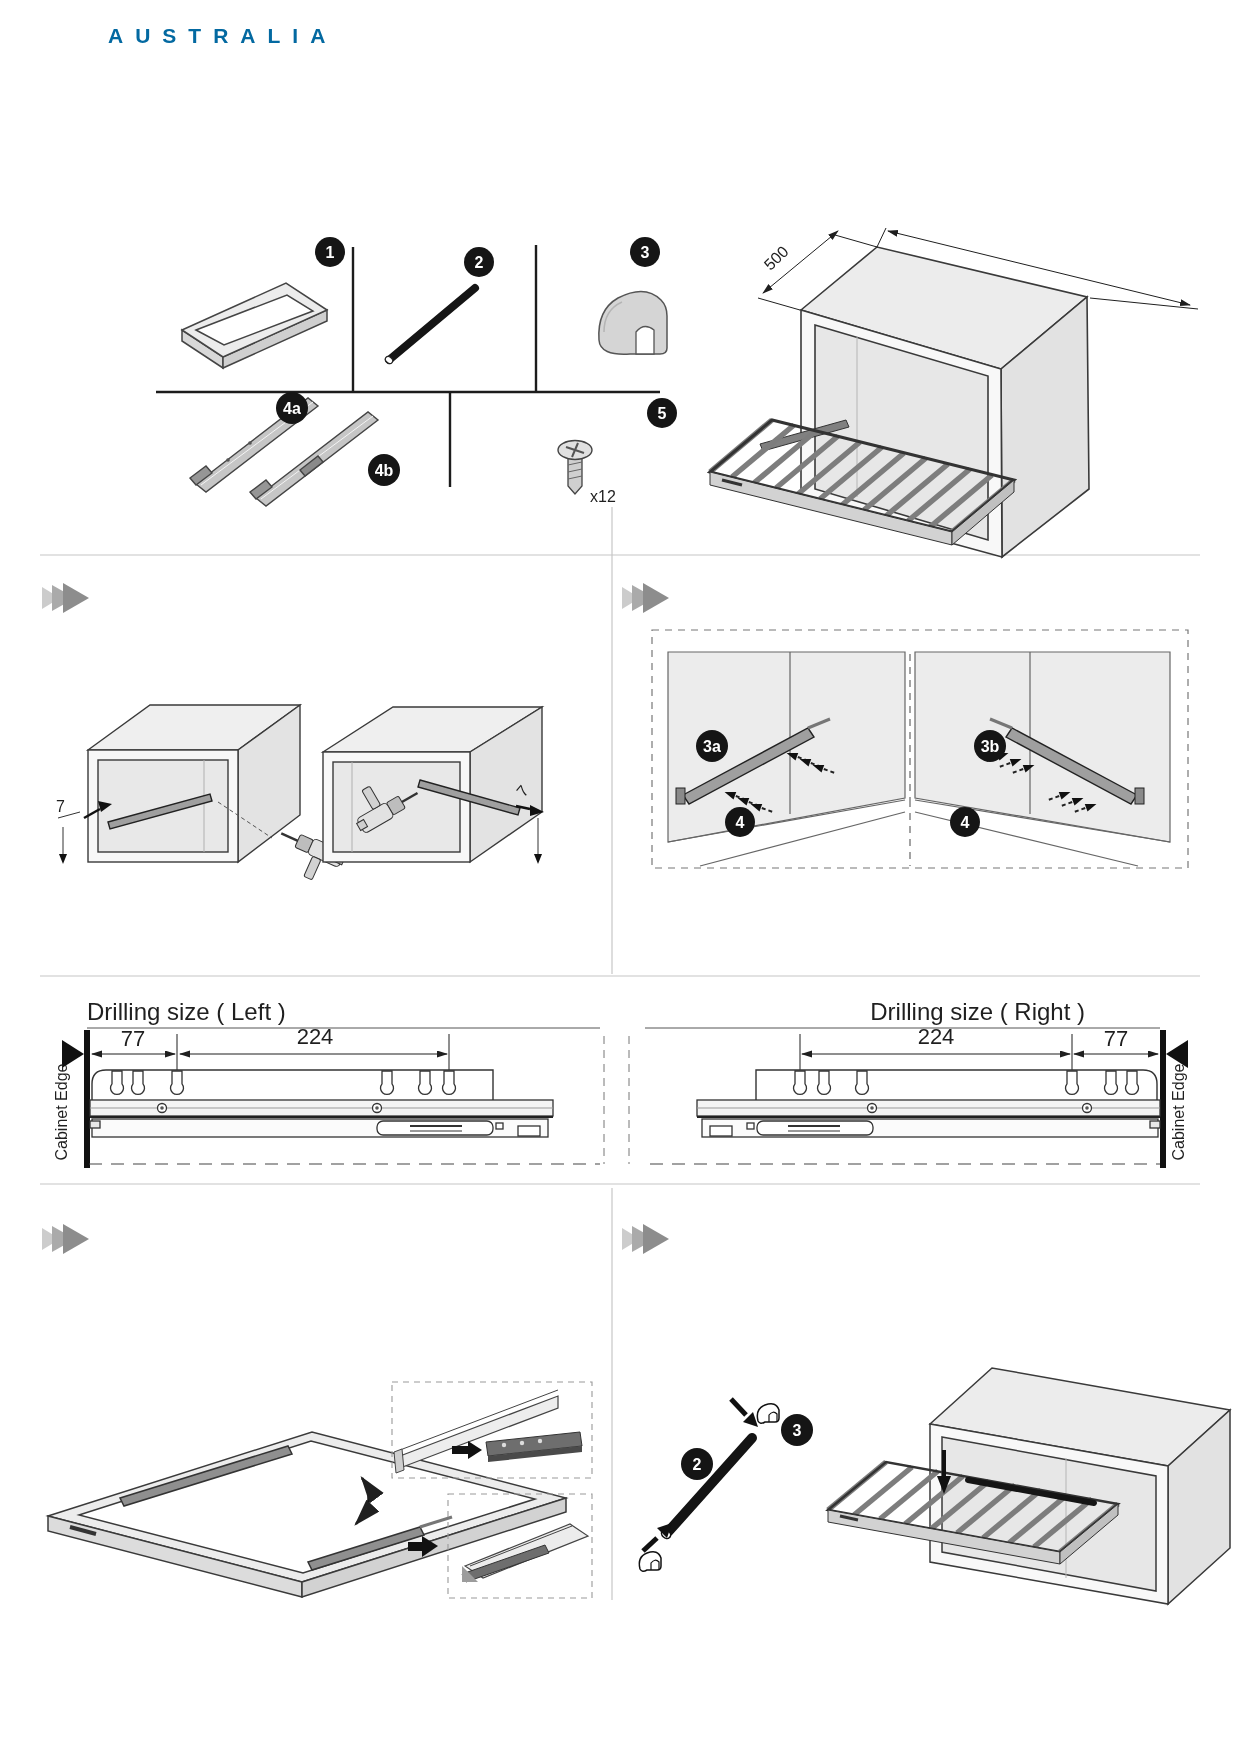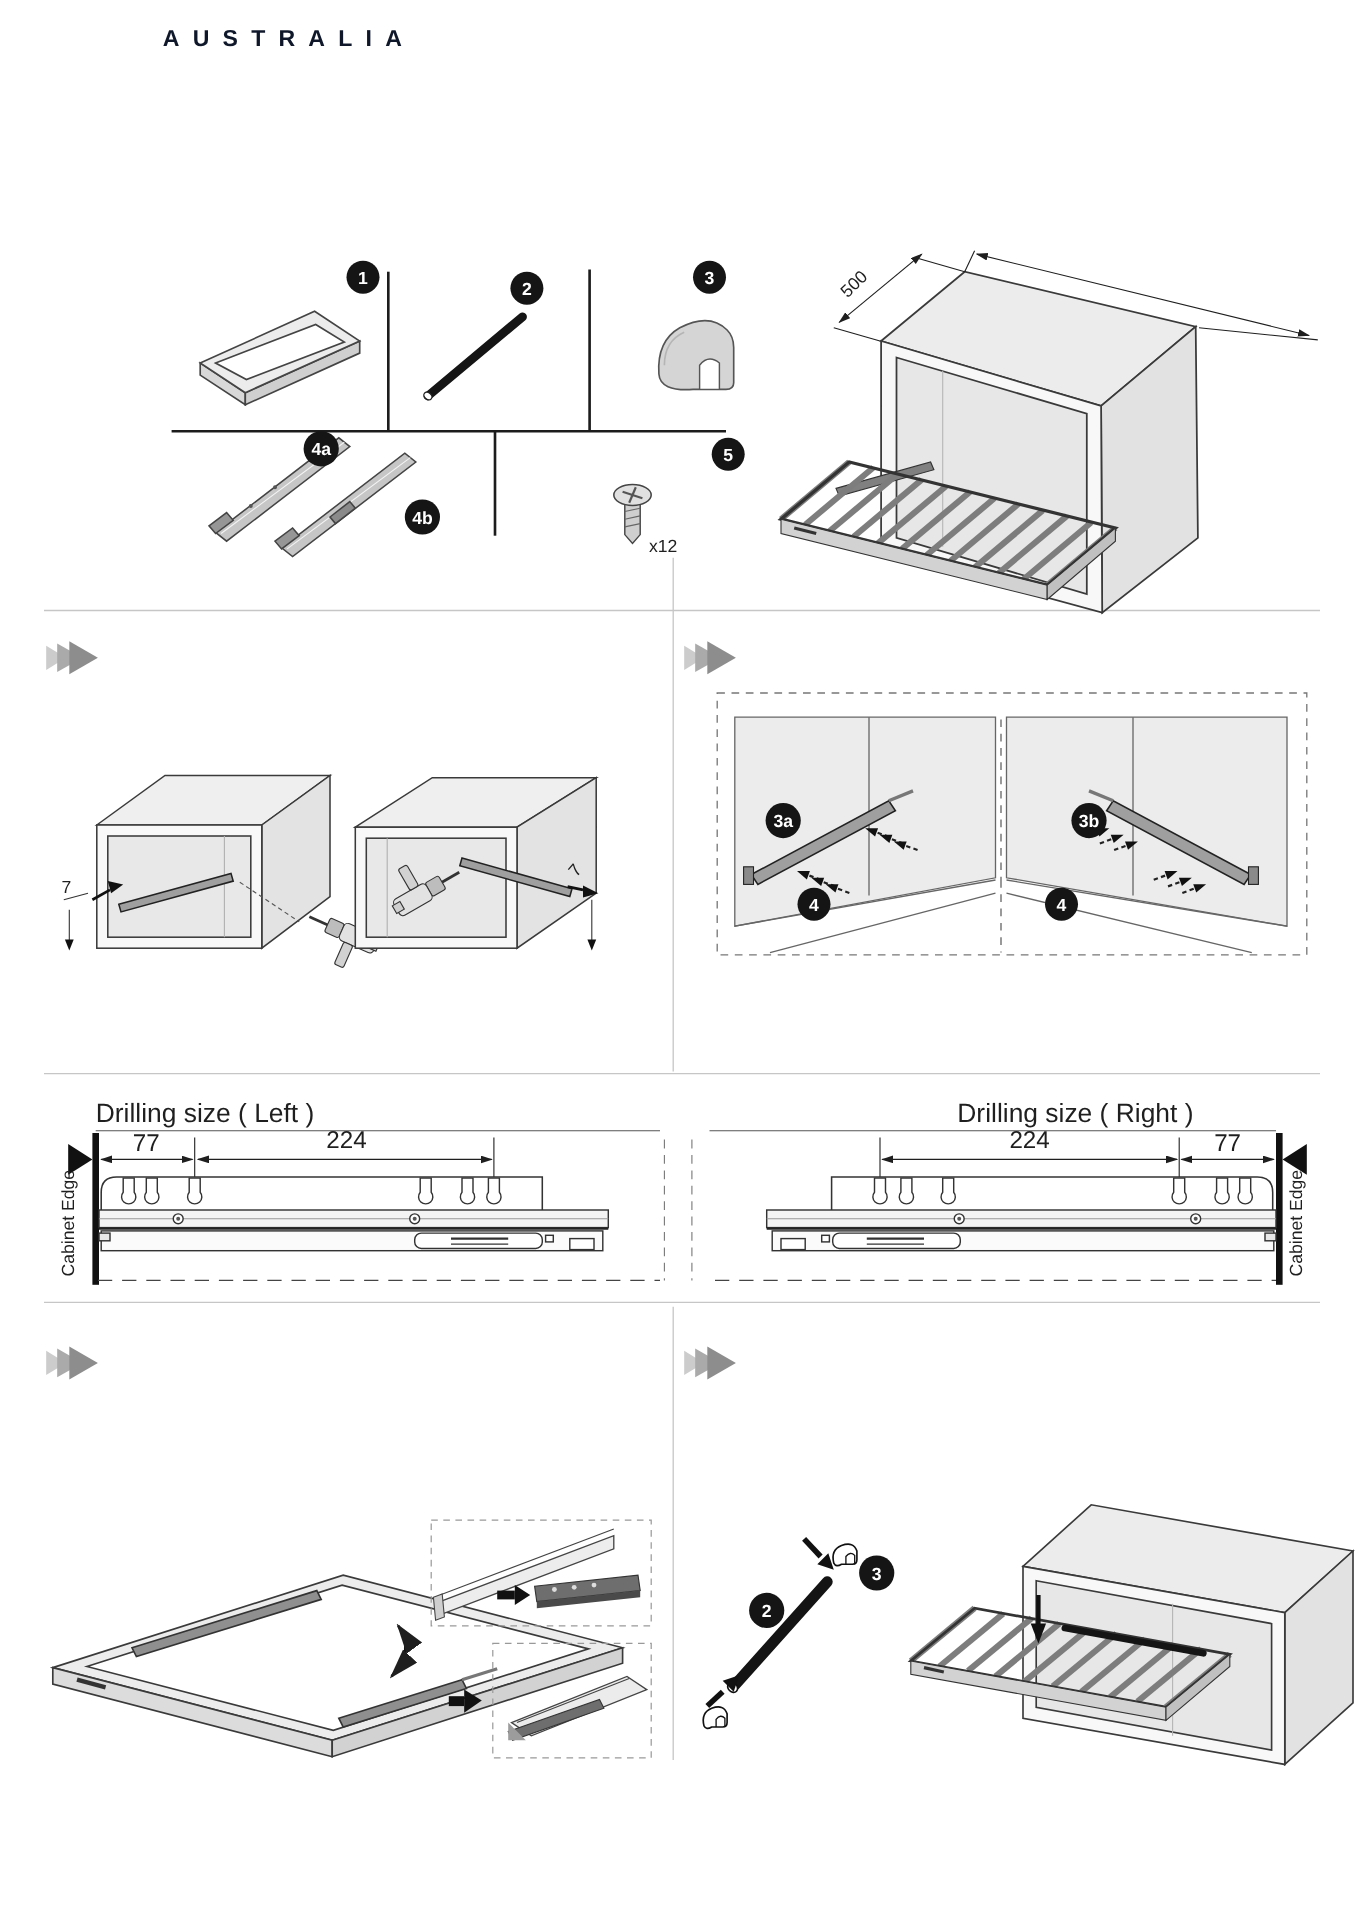--- a/index.html
+++ b/index.html
@@ -3,21 +3,21 @@
 <meta charset="utf-8">
 <style>
   html,body{margin:0;padding:0;background:#fff;}
   #page{position:relative;width:1240px;height:1754px;background:#ffffff;overflow:hidden;
         font-family:"Liberation Sans",sans-serif;}
   #art{position:absolute;left:0;top:0;}
   
   .logo{position:absolute;left:56px;top:16px;}
   .logo-main{font-size:96px;font-weight:bold;letter-spacing:-4px;color:#1ba7e1;line-height:1;}
   .logo-main .reg{font-size:26px;font-weight:bold;letter-spacing:0;vertical-align:46px;margin-left:5px;}
-  .logo-sub{font-size:21px;font-weight:bold;letter-spacing:12px;color:#0f172a;margin:8px 0 0 92px;}
+  .logo-sub{font-size:21px;font-weight:bold;letter-spacing:12px;color:#0369a1;margin:8px 0 0 52px;}
   
   text{font-family:"Liberation Sans",sans-serif;fill:#1f1f1f;}
   .t16{font-size:16px;}
   .t22{font-size:22px;}
   .t23{font-size:24px;}
   .edge-t{font-size:16px;}
   .badge circle{fill:#151515;}
   .bt{font-size:16px;font-weight:bold;fill:#ffffff;text-anchor:middle;}
 </style>
 </head>

